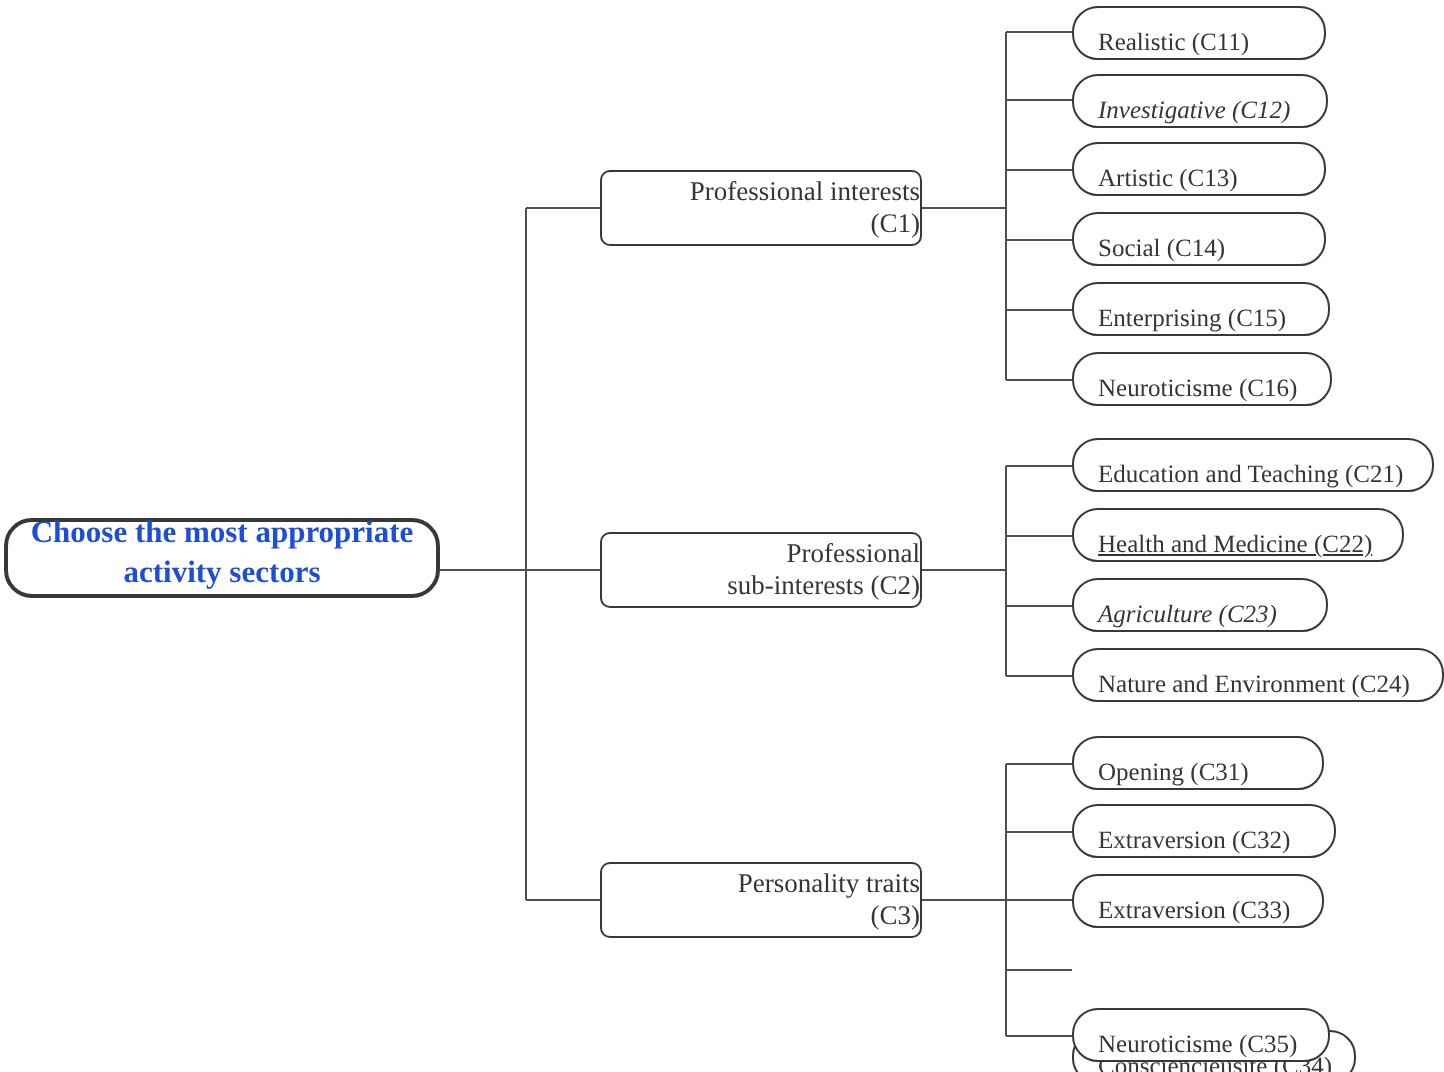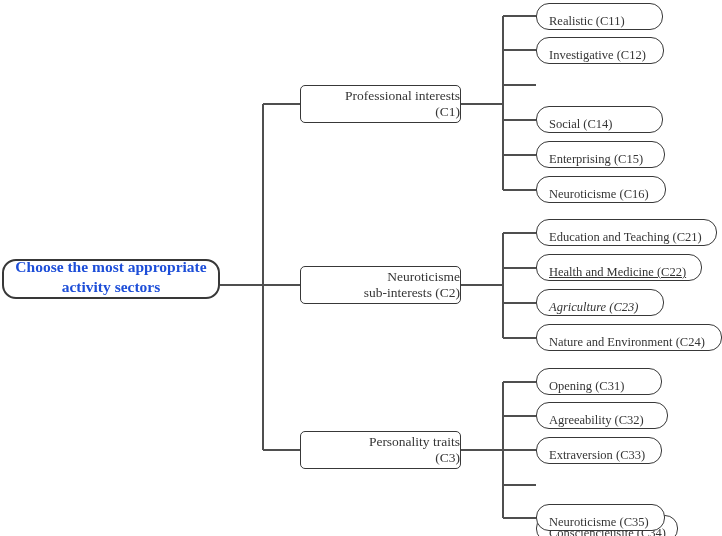--- a/index.html
+++ b/index.html
@@ -114,33 +114,36 @@
 
   <div class="node root-node">
     <span>Choose the most appropriate activity sectors</span>
   </div>
 
   <div class="node mid-node" style="top:85px;">
     <span>Professional interests</span>
     <span>(C1)</span>
   </div>
   <div class="node mid-node" style="top:266px;">
-    <span>Neuroticisme</span>
+    <span>Professional</span>
     <span>sub-interests (C2)</span>
   </div>
   <div class="node mid-node" style="top:431px;">
     <span>Personality traits</span>
     <span>(C3)</span>
   </div>
 
   <div class="node leaf-node" style="left:536px;top:3px;width:127px;">
       <span>Realistic (C11)</span>
     </div>
-  <div class="node leaf-node" style="left:536px;top:37px;width:128px;">
+  <div class="node leaf-node" style="left:536px;top:37px;width:128px;font-style:italic;">
       <span>Investigative (C12)</span>
+    </div>
+  <div class="node leaf-node" style="left:536px;top:71px;width:127px;">
+      <span>Artistic (C13)</span>
     </div>
   <div class="node leaf-node" style="left:536px;top:106px;width:127px;">
       <span>Social (C14)</span>
     </div>
   <div class="node leaf-node" style="left:536px;top:141px;width:129px;">
       <span>Enterprising (C15)</span>
     </div>
   <div class="node leaf-node" style="left:536px;top:176px;width:130px;">
       <span>Neuroticisme (C16)</span>
     </div>
@@ -155,21 +158,21 @@
       <span>Agriculture (C23)</span>
     </div>
   <div class="node leaf-node" style="left:536px;top:324px;width:186px;">
       <span>Nature and Environment (C24)</span>
     </div>
 
   <div class="node leaf-node" style="left:536px;top:368px;width:126px;">
       <span>Opening (C31)</span>
     </div>
   <div class="node leaf-node" style="left:536px;top:402px;width:132px;">
-      <span>Agreeability (C32)</span>
+      <span>Extraversion (C32)</span>
     </div>
   <div class="node leaf-node" style="left:536px;top:437px;width:126px;">
       <span>Extraversion (C33)</span>
     </div>
   <div class="node leaf-node" style="left:536px;top:471px;width:142px;margin-top:44px;">
       <span>Consciencieusite (C34)</span>
     </div>
   <div class="node leaf-node" style="left:536px;top:504px;width:129px;">
       <span>Neuroticisme (C35)</span>
     </div>

